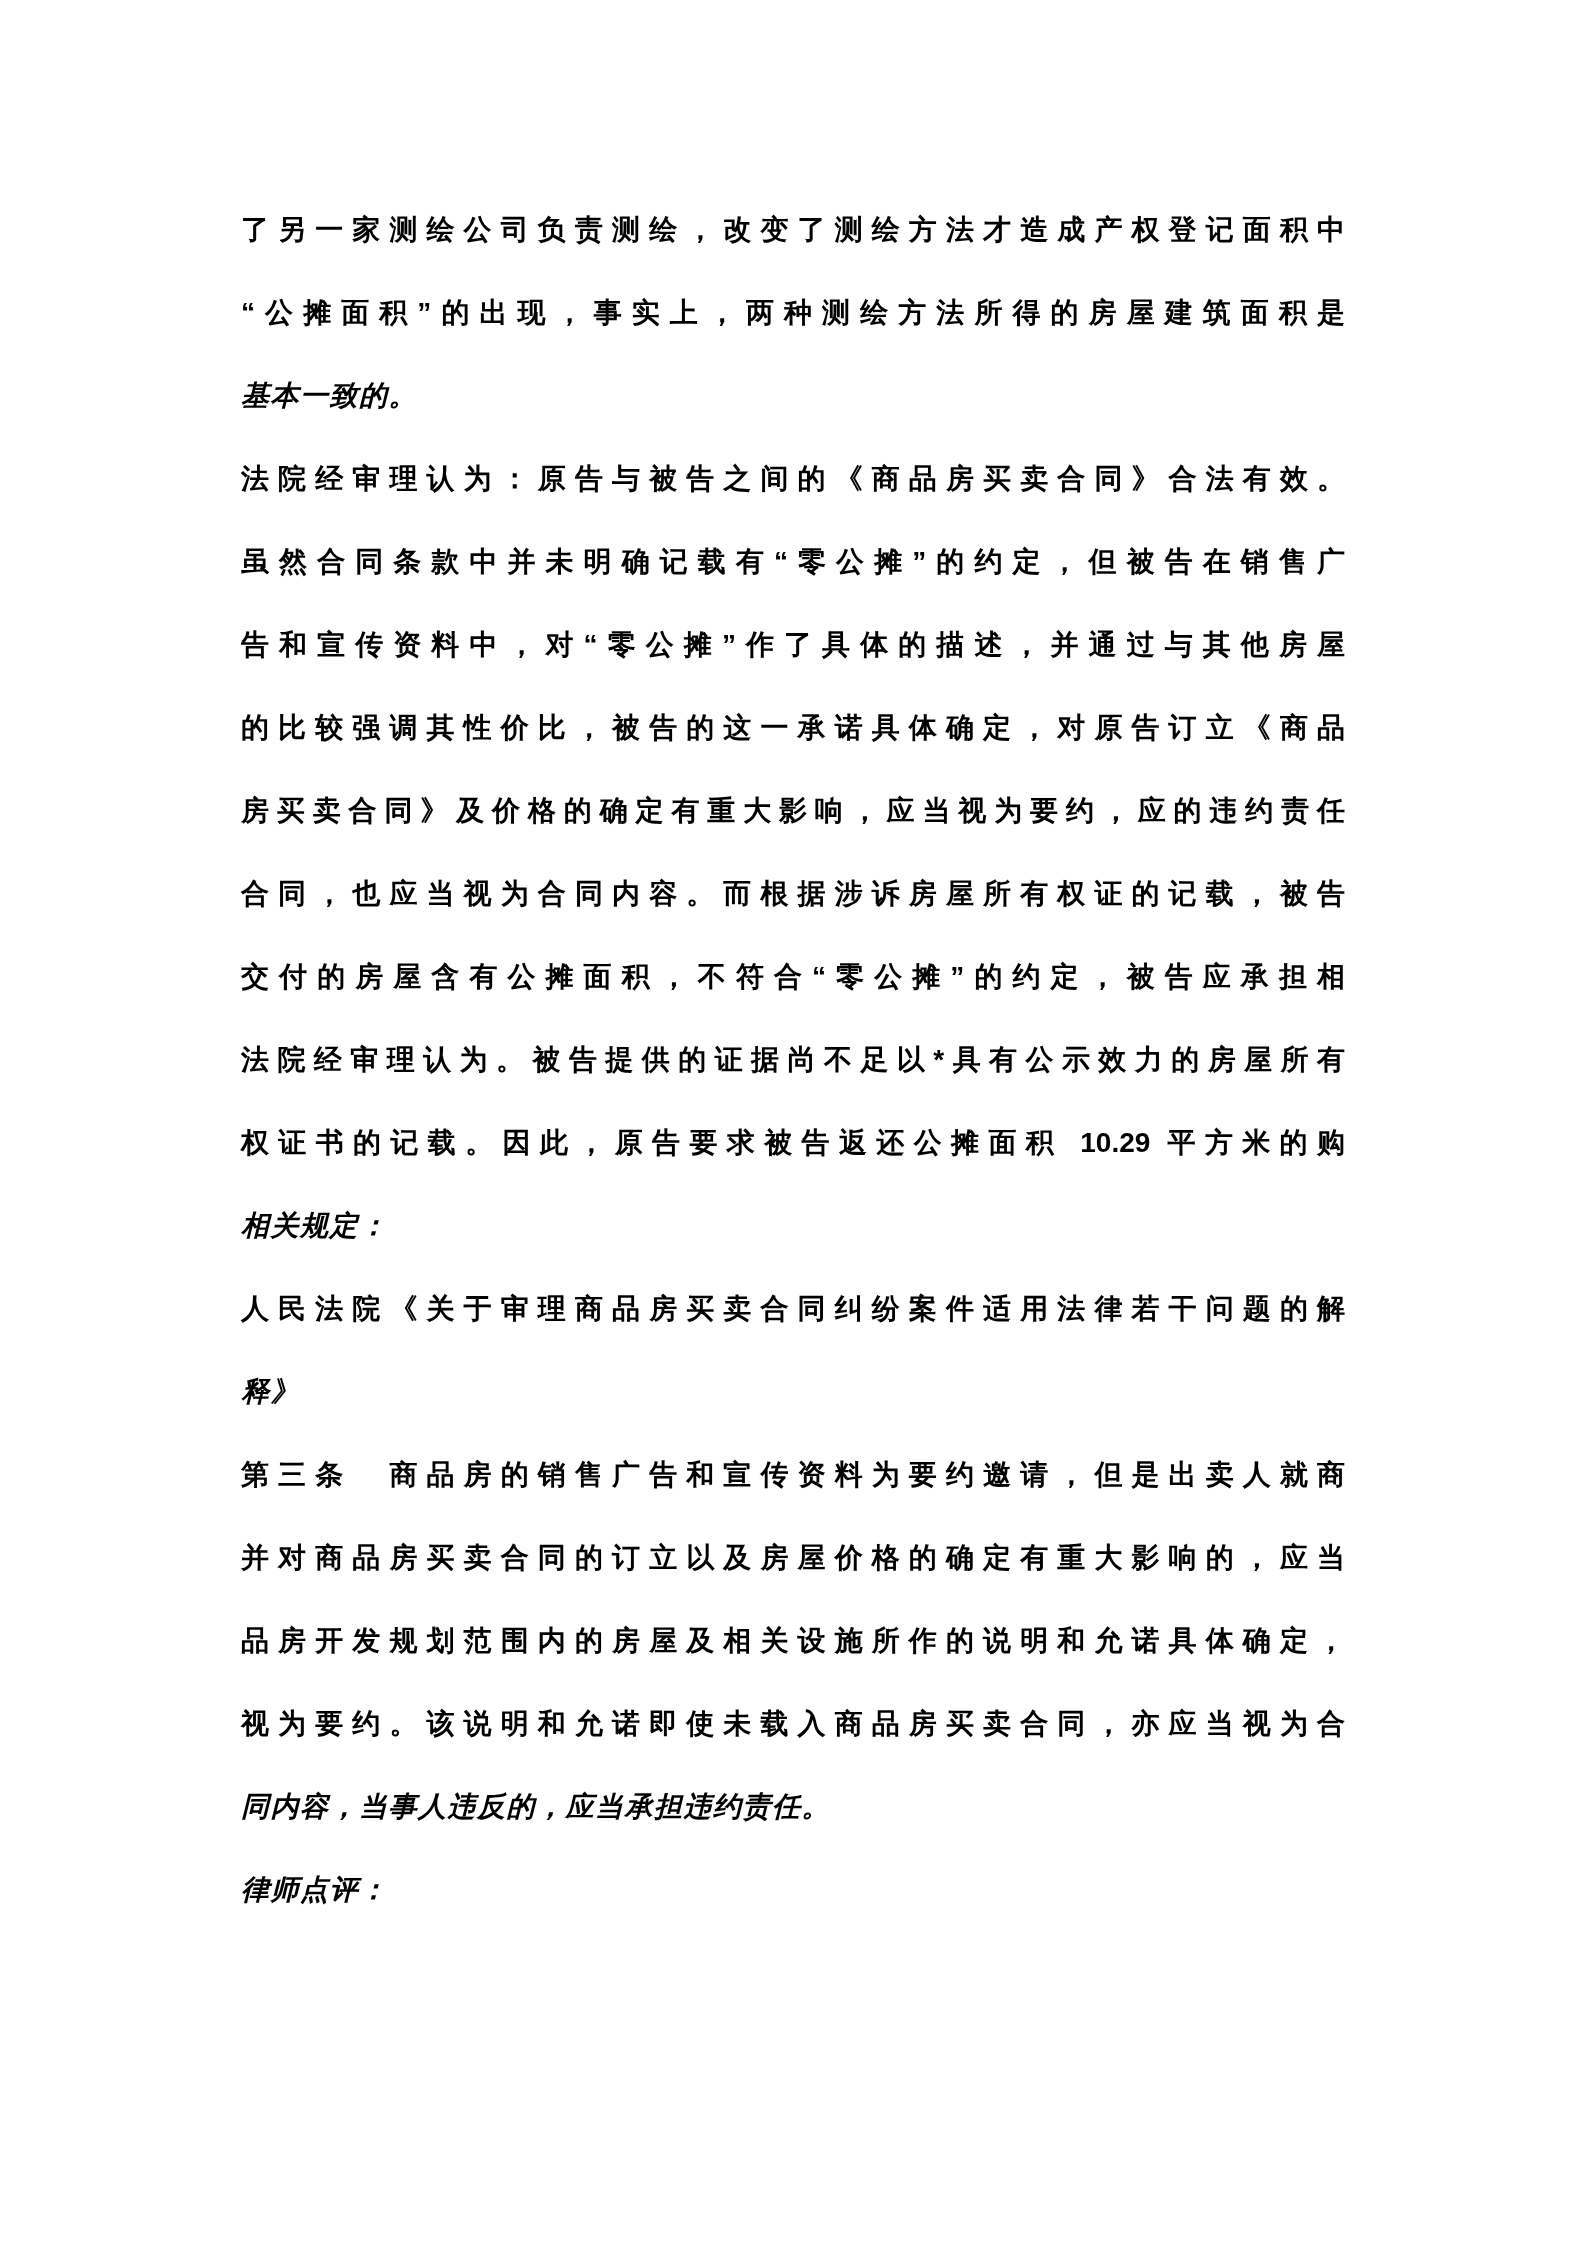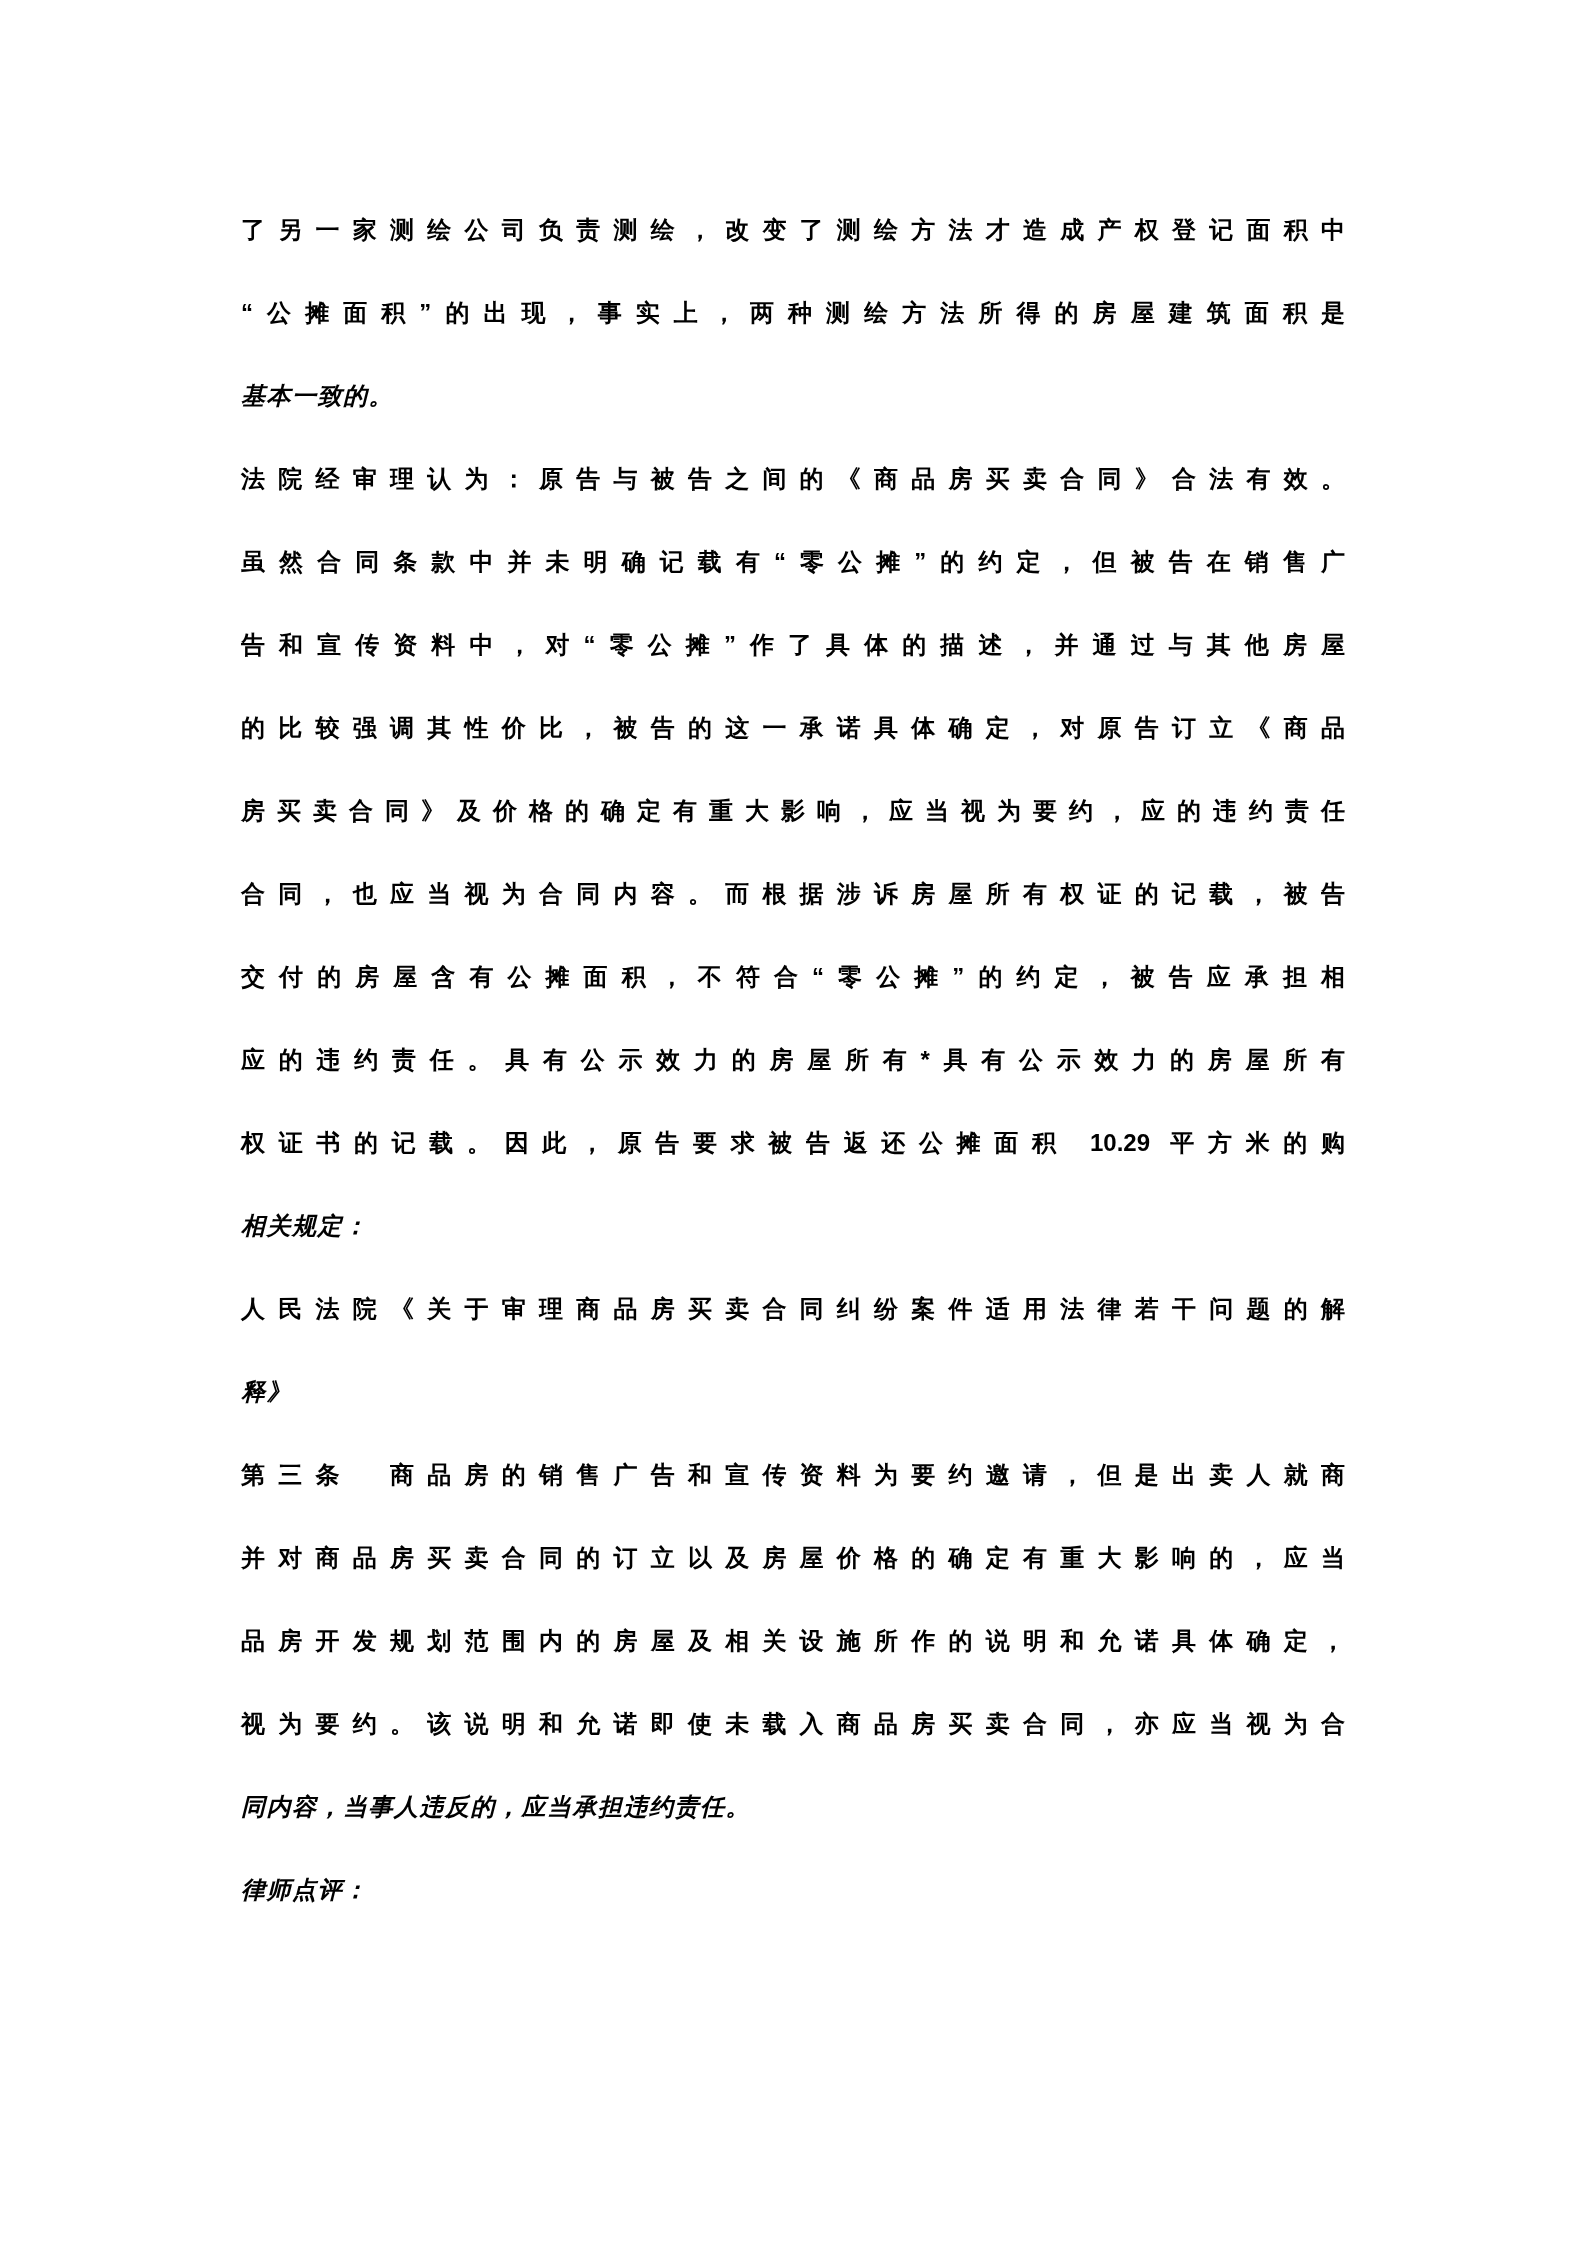--- a/index.html
+++ b/index.html
@@ -13,21 +13,21 @@
     height: 2244px;
     background: #ffffff;
     overflow: hidden;
   }
   .textcol {
     position: absolute;
     left: 241px;
     top: 188px;
     width: 1104px;
     font-family: "Liberation Sans", sans-serif;
-    font-size: 24px;
+    font-size: 28px;
     line-height: 83px;
     font-weight: 600;
     color: #000000;
     -webkit-font-smoothing: antialiased;
   }
   .ln {
     white-space: normal;
     overflow: visible;
   }
   
@@ -52,21 +52,21 @@
     <div class="ln j">了另一家测绘公司负责测绘，改变了测绘方法才造成产权登记面积中</div>
     <div class="ln j">“公摊面积”的出现，事实上，两种测绘方法所得的房屋建筑面积是</div>
     <div class="ln e">基本一致的。</div>
     <div class="ln j">法院经审理认为：原告与被告之间的《商品房买卖合同》合法有效。</div>
     <div class="ln j">虽然合同条款中并未明确记载有“零公摊”的约定，但被告在销售广</div>
     <div class="ln j">告和宣传资料中，对“零公摊”作了具体的描述，并通过与其他房屋</div>
     <div class="ln j">的比较强调其性价比，被告的这一承诺具体确定，对原告订立《商品</div>
     <div class="ln j">房买卖合同》及价格的确定有重大影响，应当视为要约，应的违约责任</div>
     <div class="ln j">合同，也应当视为合同内容。而根据涉诉房屋所有权证的记载，被告</div>
     <div class="ln j">交付的房屋含有公摊面积，不符合“零公摊”的约定，被告应承担相</div>
-    <div class="ln j">应的违约责任。具有公示效力的房屋所有*具有公示效力的房屋所有</div>
+    <div class="ln j">法院经审理认为。被告提供的证据尚不足以*具有公示效力的房屋所有</div>
     <div class="ln j">权证书的记载。因此，原告要求被告返还公摊面积 10.29 平方米的购</div>
     <div class="ln e">相关规定：</div>
     <div class="ln j">人民法院《关于审理商品房买卖合同纠纷案件适用法律若干问题的解</div>
     <div class="ln e">释》</div>
     <div class="ln j">第三条　商品房的销售广告和宣传资料为要约邀请，但是出卖人就商</div>
     <div class="ln j">并对商品房买卖合同的订立以及房屋价格的确定有重大影响的，应当</div>
     <div class="ln j">品房开发规划范围内的房屋及相关设施所作的说明和允诺具体确定，</div>
     <div class="ln j">视为要约。该说明和允诺即使未载入商品房买卖合同，亦应当视为合</div>
     <div class="ln e">同内容，当事人违反的，应当承担违约责任。</div>
     <div class="ln e">律师点评：</div>

